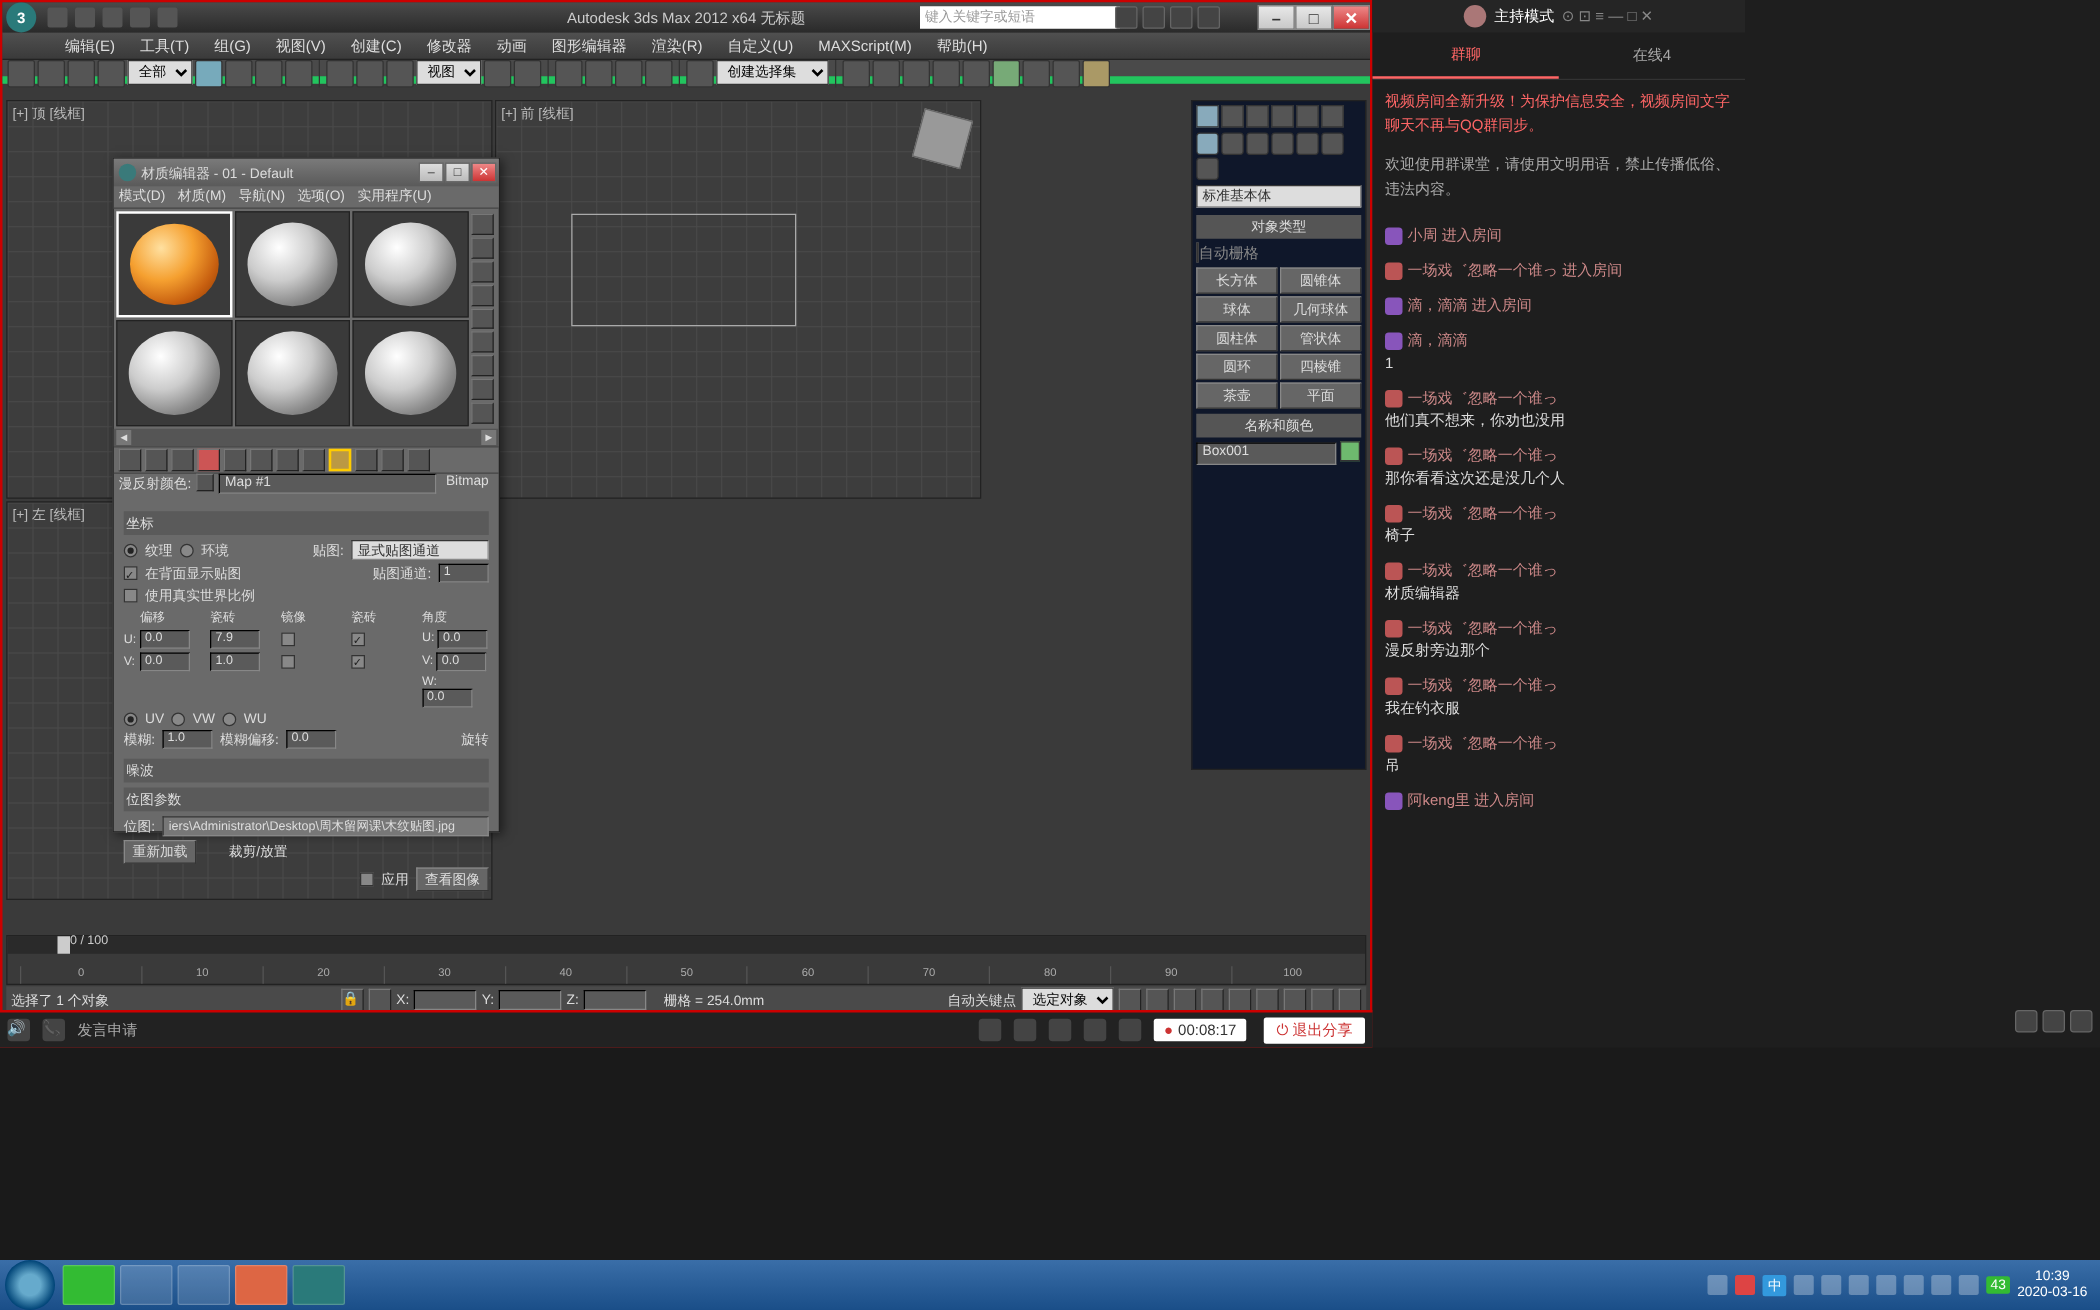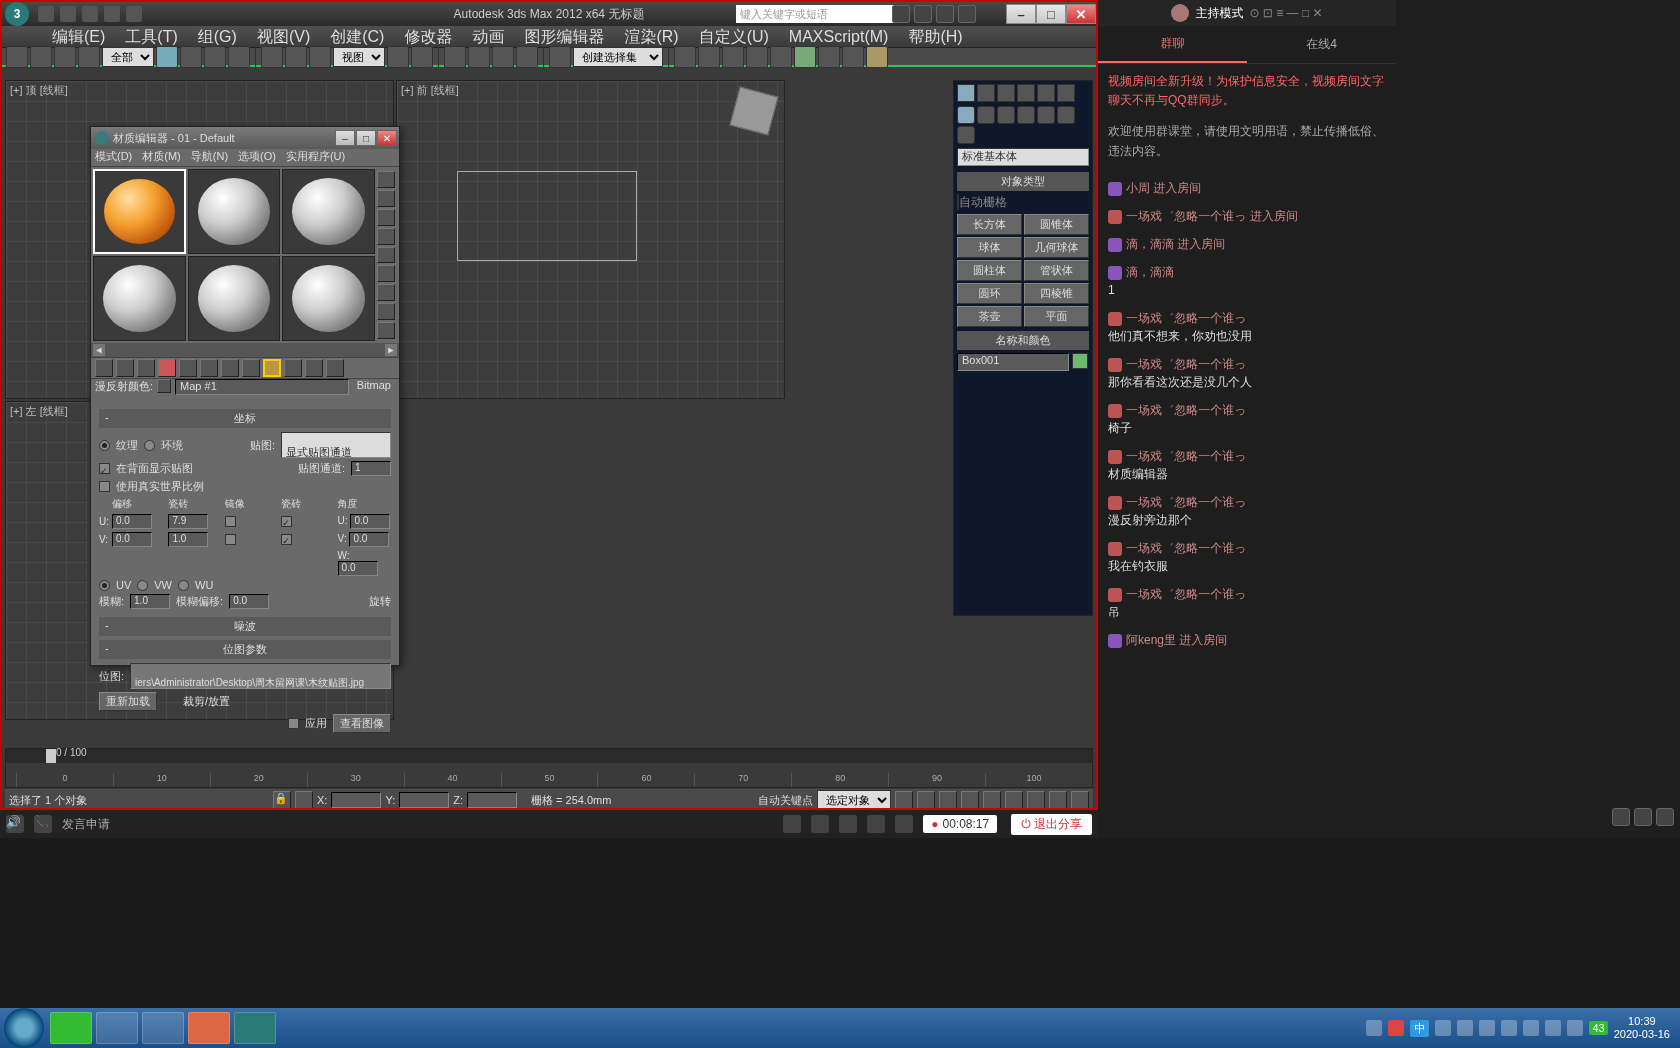--- a/index.html
+++ b/index.html
@@ -12,22 +12,22 @@
 .titlebar .qat{display:flex;gap:6px;margin-left:6px}
 .titlebar .qat-btn{width:16px;height:16px;background:#555;border-radius:2px}
 .titlebar .title{position:absolute;left:50%;transform:translateX(-50%);font-size:12px}
 .titlebar .search{position:absolute;right:200px;width:160px;height:18px;background:#fff;color:#999;padding:0 4px;font-size:11px;line-height:18px}
 .titlebar .win-btns{position:absolute;right:0;display:flex}
 .titlebar .win-btn{width:30px;height:20px;background:linear-gradient(#e8e8e8,#c8c8c8);border:1px solid #888;display:flex;align-items:center;justify-content:center;color:#333;font-size:13px;font-weight:bold}
 .titlebar .win-btn.close{background:linear-gradient(#e88,#c33);color:#fff}
 .titlebar .help-icons{position:absolute;right:120px;display:flex;gap:4px}
 .titlebar .help-icons .hi{width:18px;height:18px;background:#444;border:1px solid #666;border-radius:2px}
 .menubar{height:22px;background:linear-gradient(#505050,#3a3a3a);display:flex;align-items:center;padding-left:40px;color:#ddd;border-bottom:1px solid #222}
-.menubar .mi{padding:0 10px;font-size:16px;line-height:22px}
-.toolbar{height:19px;background:#4a4a4a;border-bottom:2px solid #22c55e;display:flex;align-items:center;padding:0 4px;gap:2px}
+.menubar .mi{padding:0 10px;font-size:12px;line-height:22px}
+.toolbar{height:19px;background:#4a4a4a;border-bottom:6px solid #22c55e;display:flex;padding:0 4px;gap:2px}
 .tb-btn{width:22px;height:22px;background:#555;border:1px solid #333;border-radius:2px}
 .tb-sel{height:20px;background:#ddd;border:1px solid #333;font-size:11px;padding:0 4px}
 .tb-sep{width:1px;height:22px;background:#333;margin:0 3px}
 .viewports{position:absolute;left:3px;top:78px;width:780px;height:640px;display:grid;grid-template-columns:1fr 1fr;grid-template-rows:1fr 1fr;gap:2px}
 .viewport{background:#3d3d3d;border:1px solid #222;position:relative;background-image:linear-gradient(#4a4a4a 1px,transparent 1px),linear-gradient(90deg,#4a4a4a 1px,transparent 1px);background-size:20px 20px}
 .viewport.active{border:2px solid #e8a838}
 .vp-label{position:absolute;left:4px;top:2px;font-size:11px;color:#bbb}
 .vp-cube{position:absolute;right:10px;top:10px;width:40px;height:40px;background:#999;border:1px solid #666;transform:rotate(15deg)}
 .box3d{position:absolute;left:90px;top:120px;width:200px;height:150px}
 .box-top{position:absolute;width:160px;height:60px;background:#f5c068;transform:skewX(-30deg);left:30px;top:0;border:1px solid #333}
@@ -66,26 +66,26 @@
 .me-sphere{position:absolute;left:10%;top:10%;width:80%;height:80%;border-radius:50%;background:radial-gradient(circle at 35% 30%,#fff,#ccc 40%,#888 70%,#555)}
 .me-sphere.orange{background:radial-gradient(circle at 35% 30%,#ffe0a0,#f5a030 40%,#c86010 70%,#803000)}
 .me-side{width:22px;display:flex;flex-direction:column;gap:2px;padding:2px}
 .me-sbtn{width:18px;height:18px;background:#555;border:1px outset #777}
 .me-scroll{height:14px;background:#555;display:flex;align-items:center;padding:0 2px;justify-content:space-between}
 .me-scroll .arr{width:12px;height:12px;background:#777;font-size:9px;text-align:center;line-height:12px}
 .me-tbar{height:22px;display:flex;align-items:center;gap:3px;padding:0 4px;border-top:1px solid #444;border-bottom:1px solid #444}
 .me-nav{height:22px;display:flex;align-items:flex-start;gap:4px;padding:0 4px}
 .me-nav .dd{flex:1;height:16px;background:#5a5a5a;border:1px inset #333;padding:0 4px}
 .me-params{flex:1;overflow:hidden;padding:4px 8px}
-.me-rollout{text-align:center;background:#5a5a5a;padding:2px;margin:4px 0;position:relative}
+.me-rollout{text-align:left;background:#5a5a5a;padding:2px;margin:4px 0;position:relative}
 .me-rollout::before{content:"-";position:absolute;left:6px}
 .me-row{display:flex;align-items:center;gap:6px;margin:3px 0}
 .me-radio{width:11px;height:11px;border-radius:50%;border:1px solid #333;background:#888}
 .me-radio.on::after{content:"";display:block;width:5px;height:5px;background:#222;border-radius:50%;margin:2px}
-.me-dd2{height:16px;background:#ddd;border:1px inset #888;padding:12px 4px;color:#333;flex:1}
+.me-dd2{height:16px;background:#ddd;border:1px inset #888;padding:0 4px;color:#333;flex:1}
 .me-spin{width:40px;height:15px;background:#5a5a5a;border:1px inset #333;padding:0 3px;font-size:10px}
 .me-chk{width:11px;height:11px;border:1px solid #333;background:#888}
 .me-chk.on::after{content:"✓";font-size:9px;line-height:9px;color:#222}
 .me-grid3{display:grid;grid-template-columns:auto repeat(5,1fr);gap:3px;align-items:center;font-size:10px}
 .side-top{height:26px;display:flex;align-items:center;justify-content:center;gap:6px;background:#252525}
 .side-avatar{width:18px;height:18px;border-radius:50%;background:#a77}
 .side-tabs{height:38px;display:flex;border-bottom:1px solid #333}
 .side-tab{flex:1;display:flex;align-items:center;justify-content:center;color:#aaa}
 .side-tab.active{color:#f66;border-bottom:2px solid #f66}
 .side-notice{padding:8px 10px;color:#f66;font-size:12px;line-height:1.6}

